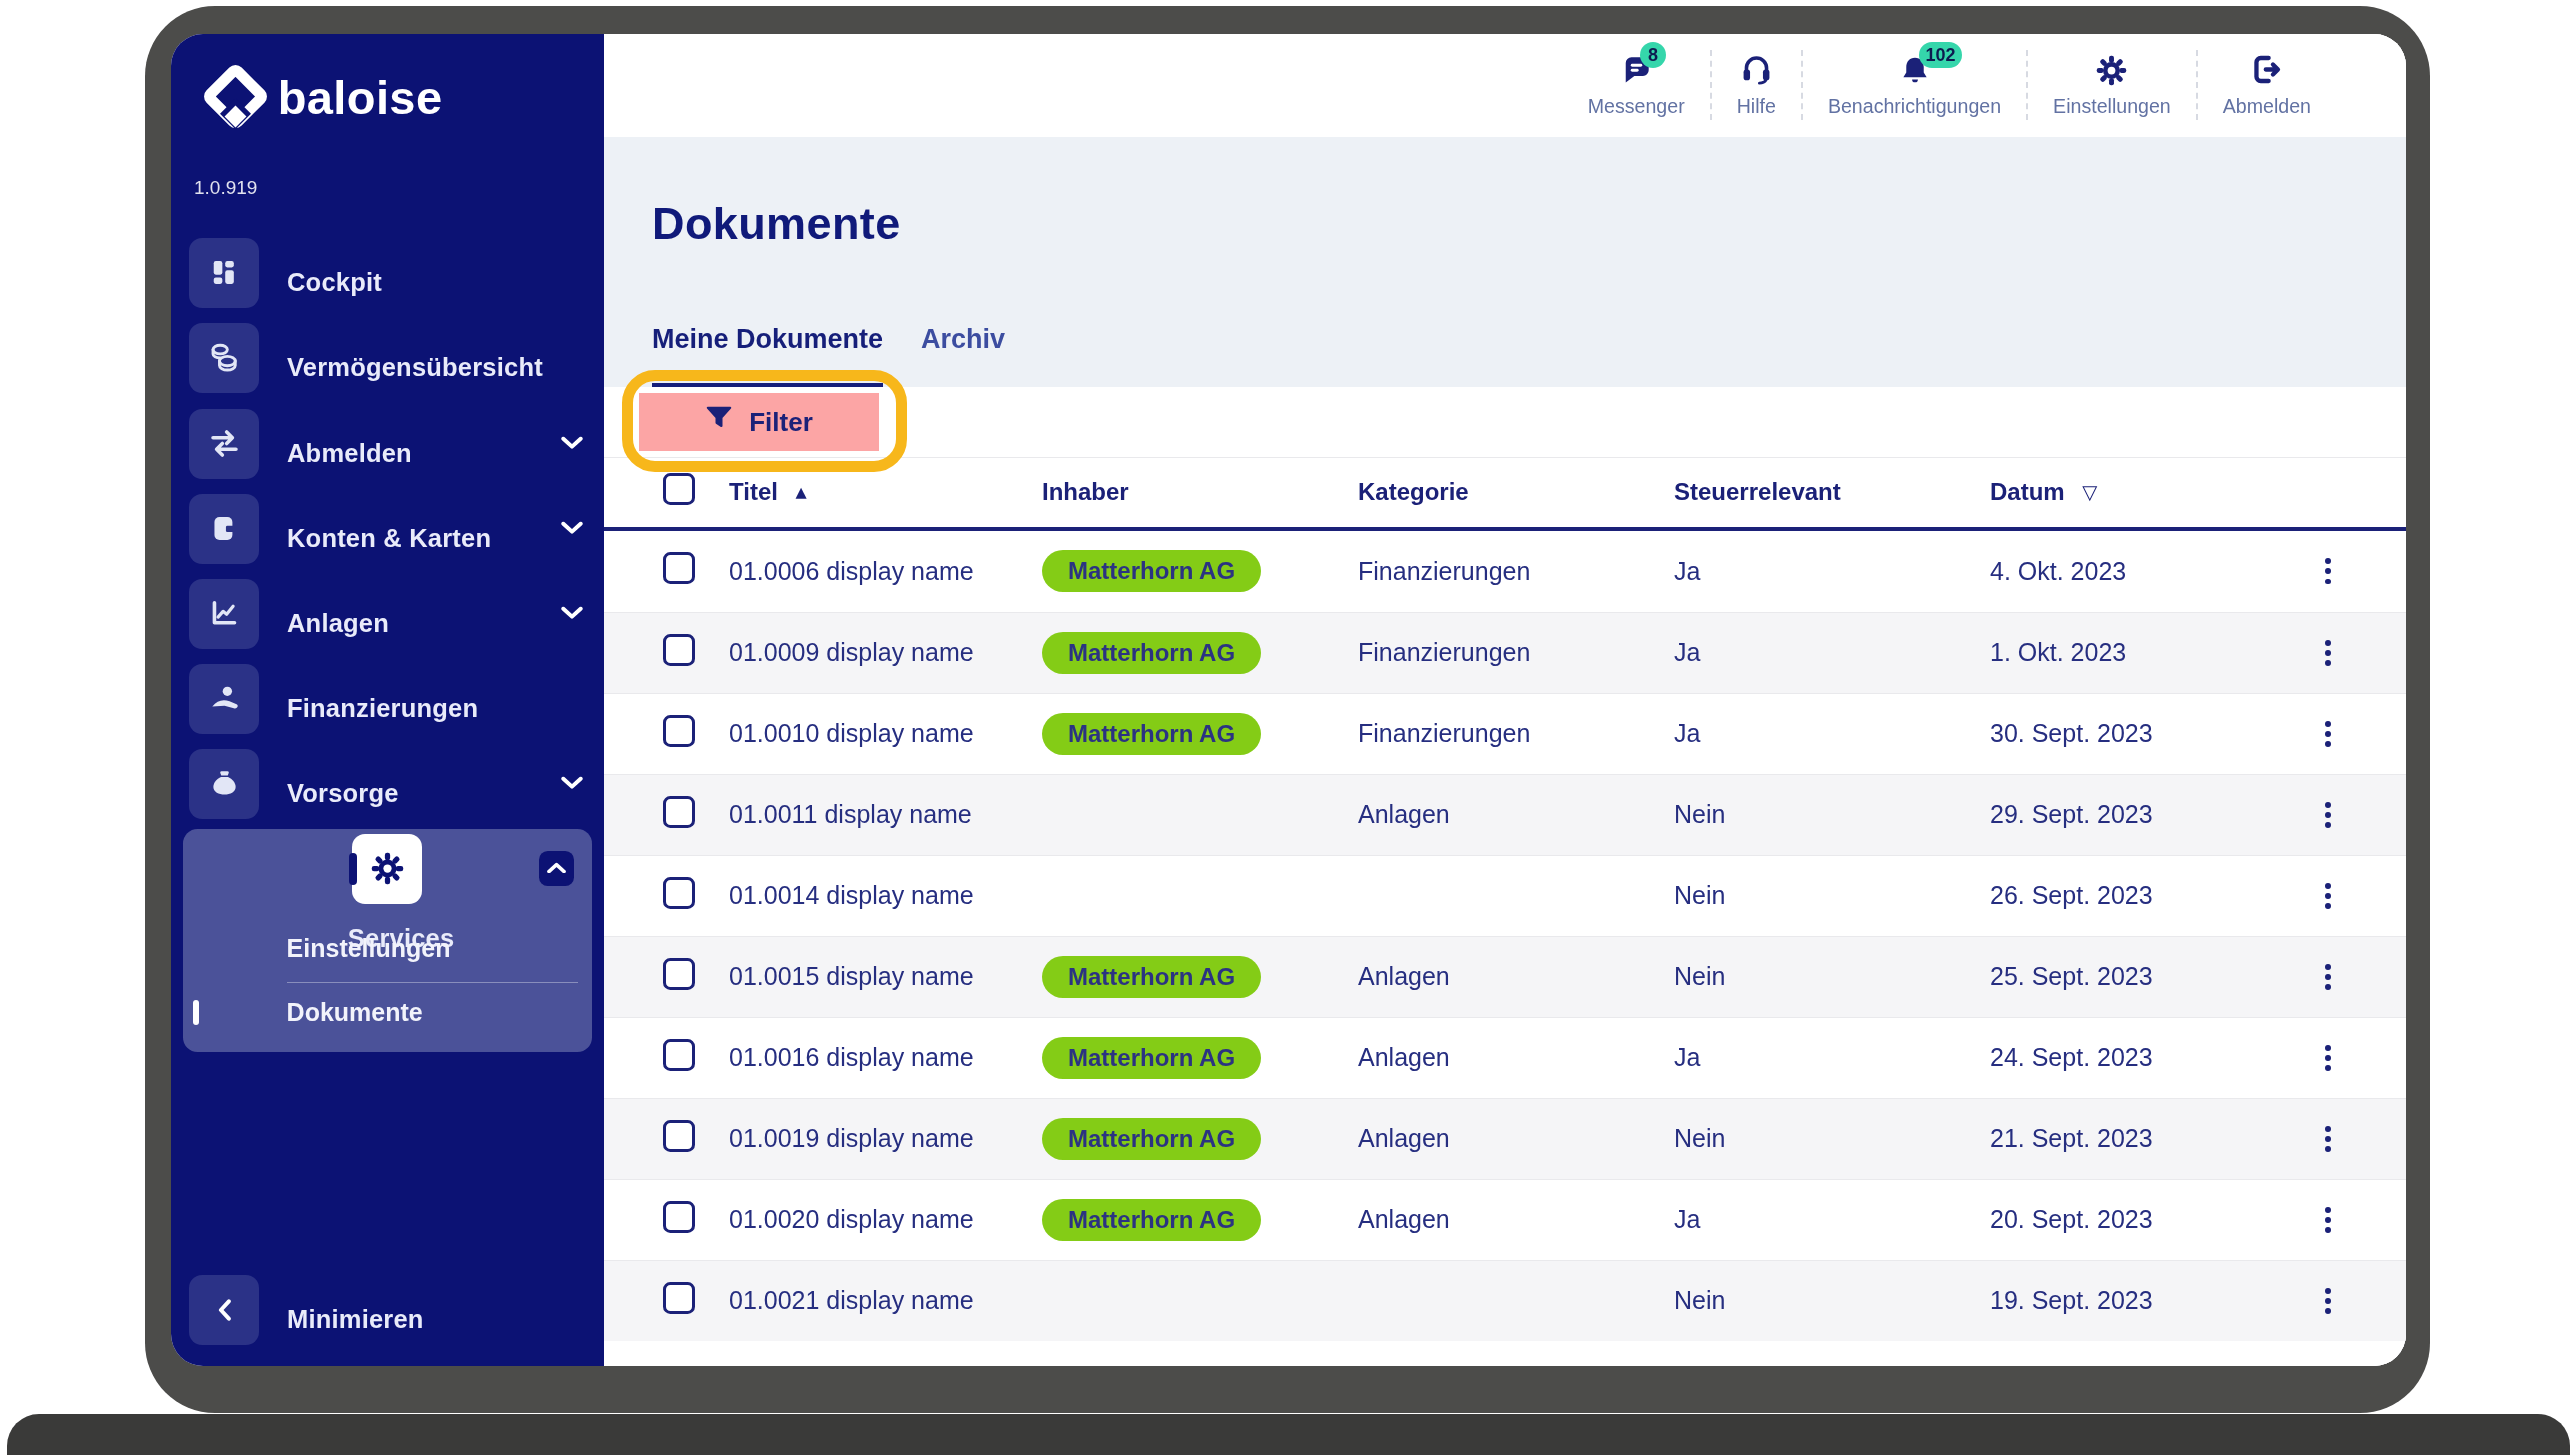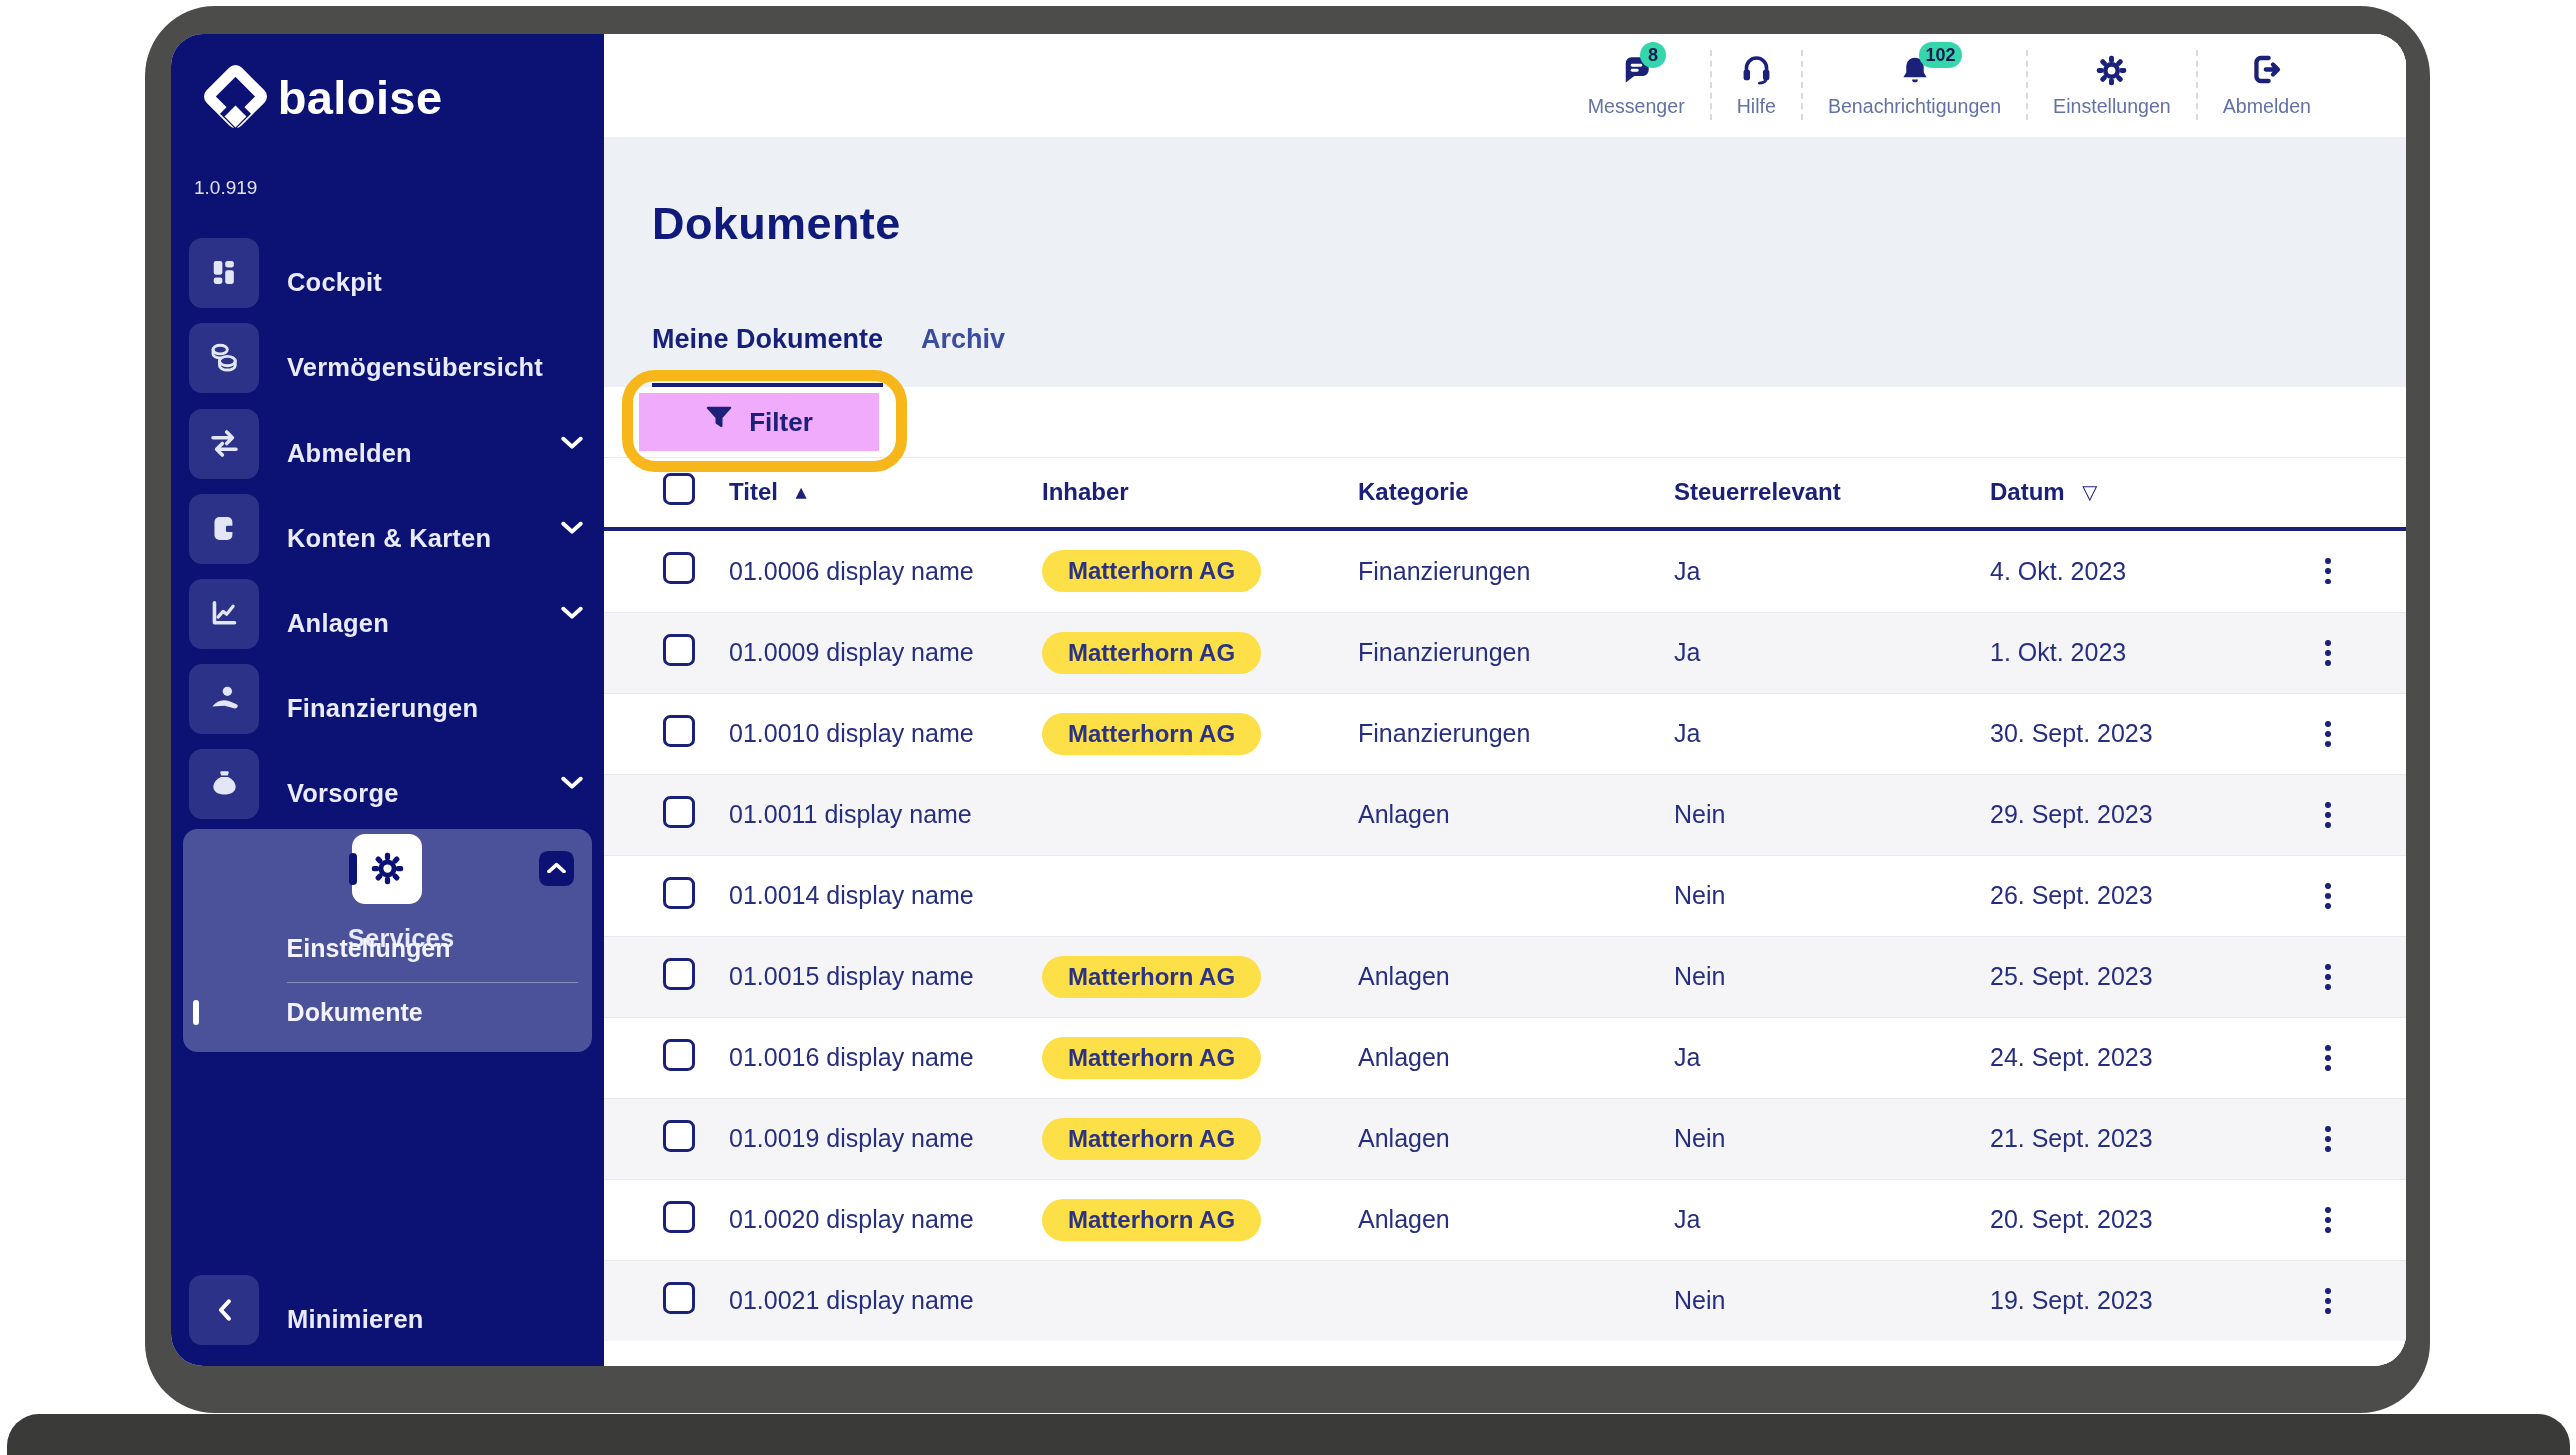--- a/index.html
+++ b/index.html
@@ -52,39 +52,39 @@
   .hdr-sep { width:0; border-left:2.2px dashed #d7dae2; height:70px; align-self:center; }
 
   .band { position:relative; height:250px; background:#edf1f6; }
   .page-title { position:absolute; left:48px; top:61px; font-size:45px; font-weight:800; color:#101a7a; letter-spacing:0.4px; }
   .tabs { position:absolute; left:48px; bottom:0; display:flex; gap:38px; }
   .tab { font-size:27px; font-weight:700; color:#3c4da0; padding-bottom:28px; cursor:pointer; }
   .tab.active { color:#161f7a; border-bottom:4.4px solid #161f7a; }
 
   .content { position:relative; flex:1; background:#fff; }
   .filter-row { position:relative; height:71px; border-bottom:1.5px solid #e9e9ec; }
-  .filter-btn { position:absolute; left:35px; top:6.5px; width:240px; height:58px; border:none; background:#f0abfc;
+  .filter-btn { position:absolute; left:35px; top:6.5px; width:240px; height:58px; border:none; background:#fca5a5;
                 display:flex; align-items:center; justify-content:center; gap:16px;
                 font-family:inherit; font-size:26px; font-weight:700; color:#1b2178; cursor:pointer; }
   .highlight-ring { position:absolute; left:17.5px; top:-16.7px; width:285px; height:102px;
                     border:11.6px solid #f7b71b; border-radius:33px; z-index:6; pointer-events:none; }
 
   .trow { display:grid; grid-template-columns:68px 313px 316px 316px 316px 322px 34px;
           padding:0 58px 0 57px; align-items:center; }
   .thead { height:73px; border-bottom:4.4px solid #1b2178; color:#1b2178; font-size:24px; font-weight:700; }
   .th { display:flex; align-items:center; cursor:pointer; }
   .sort-asc { font-family:"DejaVu Sans", sans-serif; font-size:14.5px; margin-left:17.5px; color:#1b2178; }
   .sort-desc { font-family:"DejaVu Sans", sans-serif; font-size:19.6px; margin-left:17.5px; color:#1b2178; }
   .drow { height:81px; font-size:25px; color:#262e80; cursor:pointer; }
   .drow + .drow { border-top:1.5px solid #e9e9ec; }
   .drow.alt { background:#f5f5f7; }
   .checkbox { width:32px; height:32px; border:3.6px solid #1b2178; border-radius:7.3px; background:#fff;
               display:inline-block; margin-left:2.2px; cursor:pointer; }
   .chip { display:inline-flex; align-items:center; height:42px; padding:0 26px; border-radius:22px;
-          background:#fde047; color:#2b3382; font-size:24px; font-weight:600; white-space:nowrap; }
+          background:#84cc16; color:#2b3382; font-size:24px; font-weight:600; white-space:nowrap; }
   .kebab { display:flex; flex-direction:column; gap:4.4px; align-items:center; width:32px; cursor:pointer; }
   .kebab i { width:5.8px; height:5.8px; border-radius:50%; background:#1b2178; }
 </style>
 </head>
 <body>
 
 <div class="stage">
   <div class="laptop-screen">
     <div class="screen">
 

